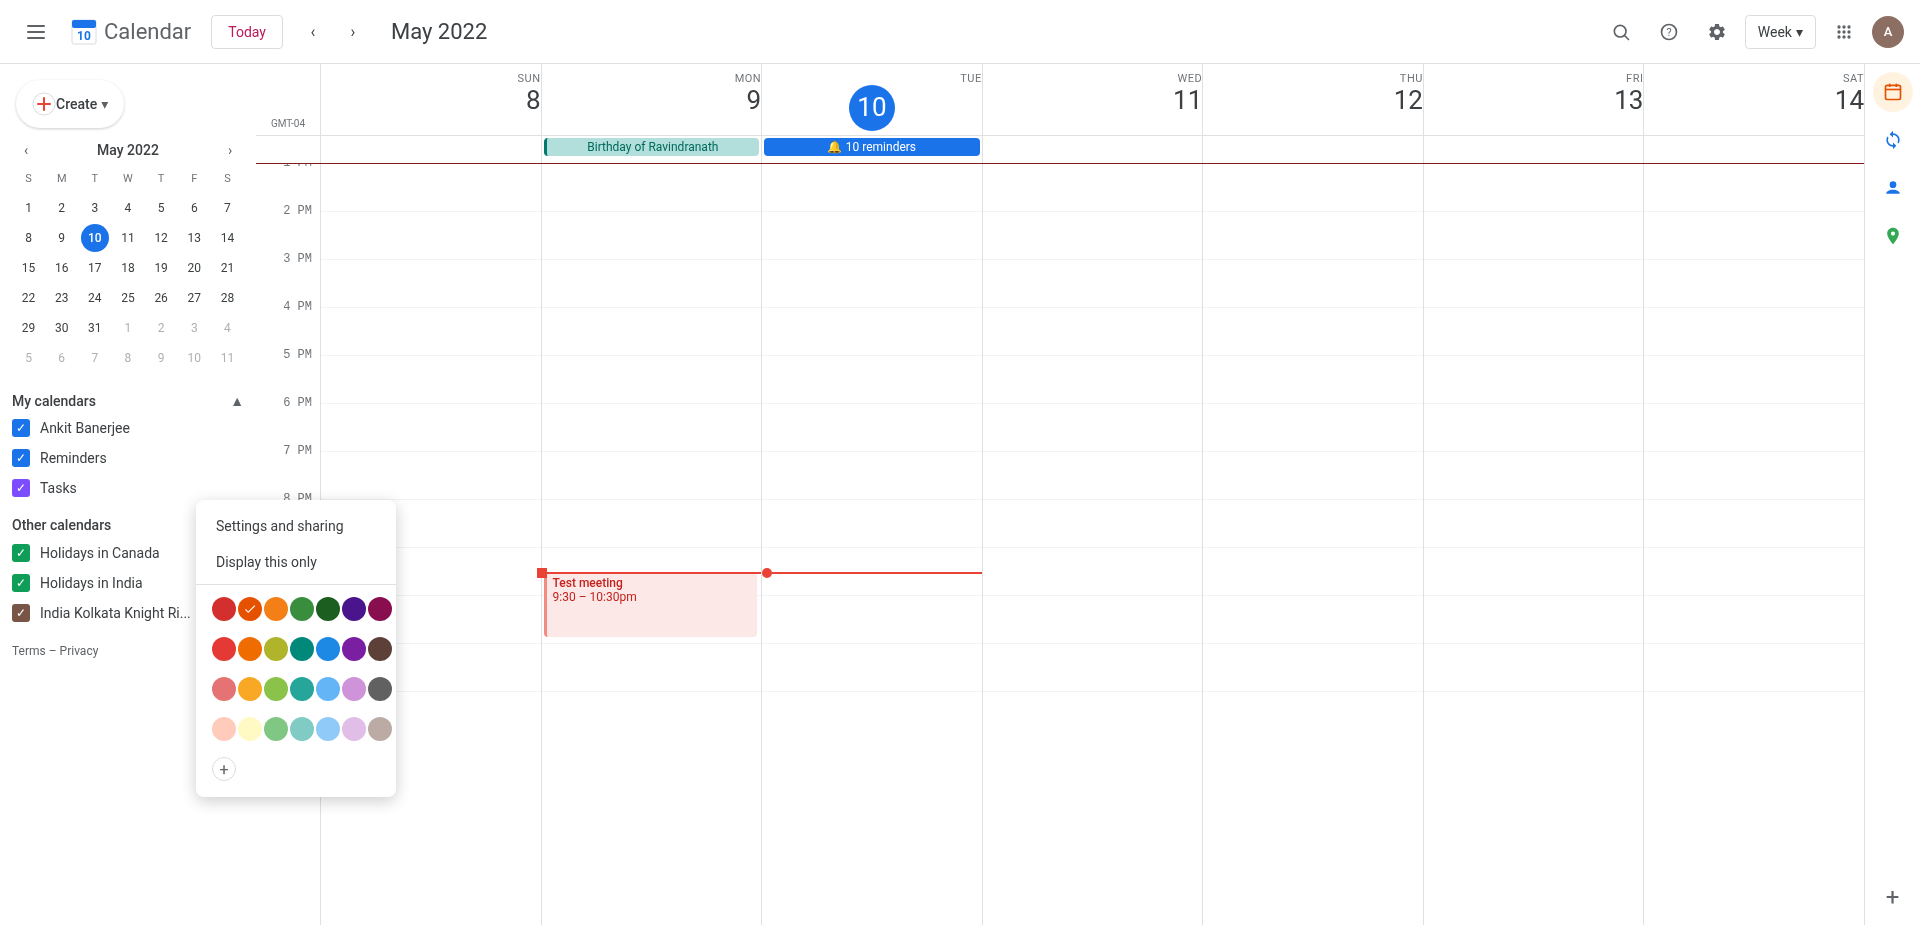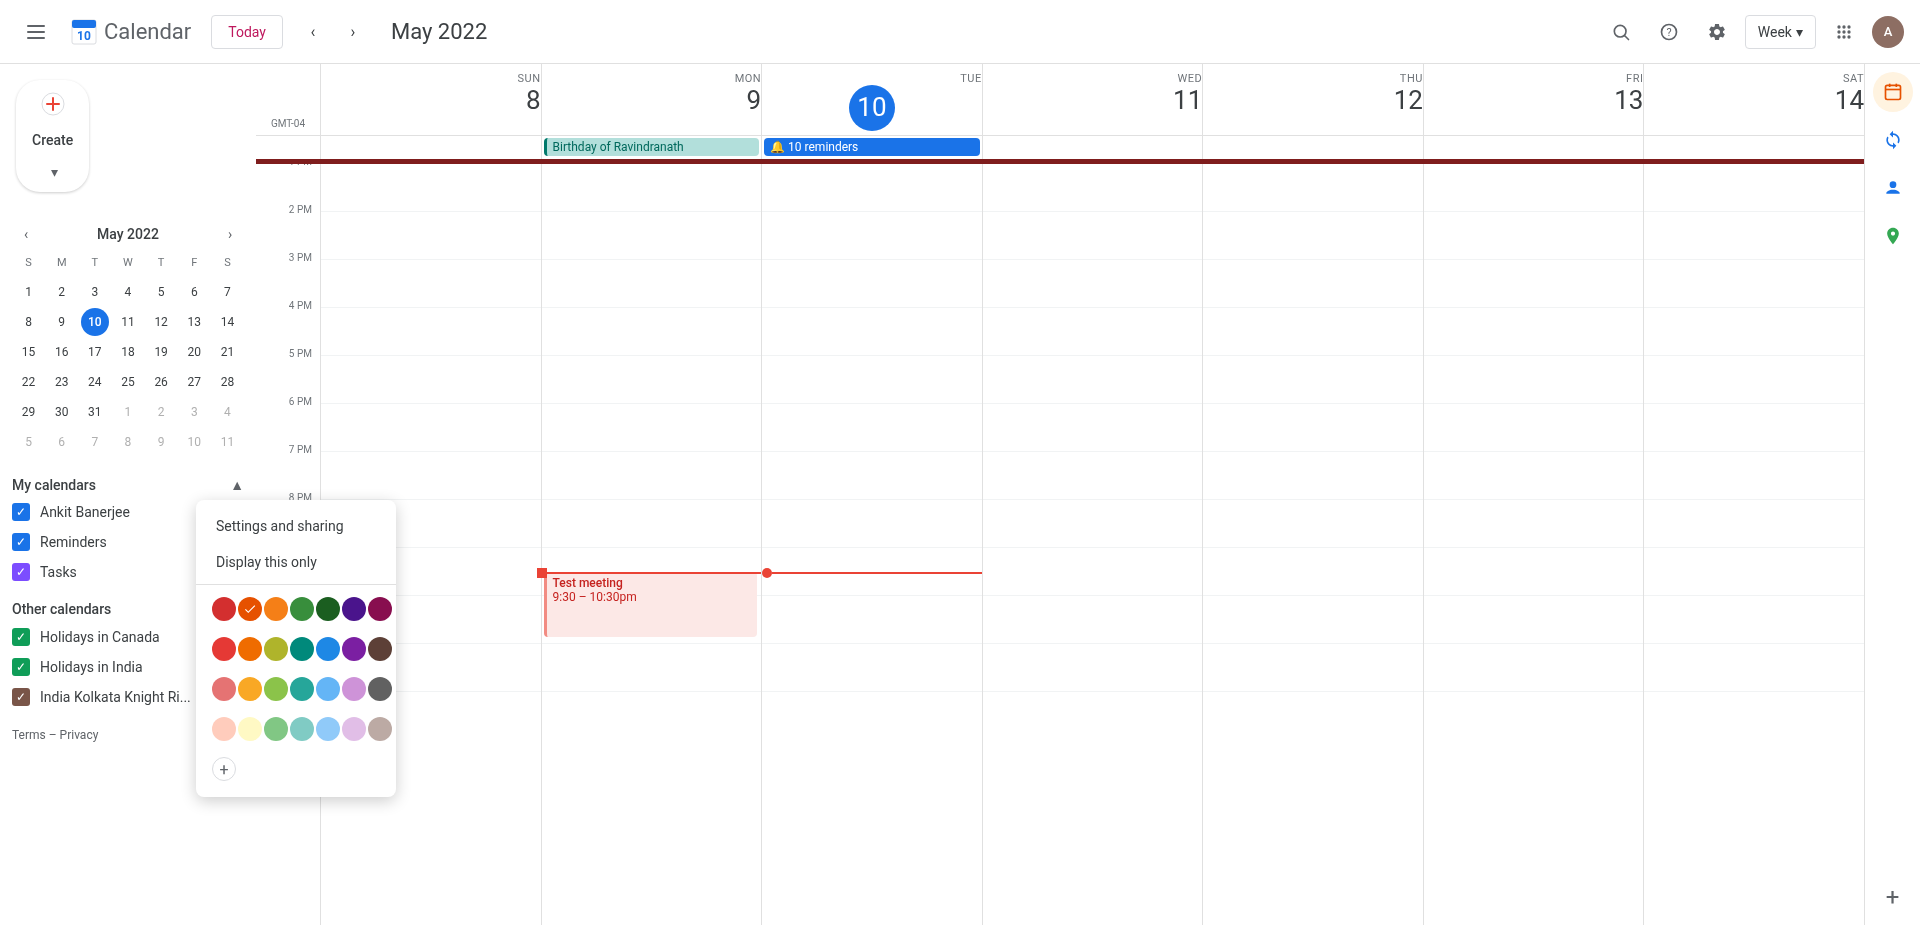--- a/index.html
+++ b/index.html
@@ -21,21 +21,21 @@
     .topbar-right { display: flex; align-items: center; gap: 8px; }
     .icon-btn { width: 40px; height: 40px; border-radius: 50%; border: none; background: transparent; cursor: pointer; display: flex; align-items: center; justify-content: center; color: #5f6368; font-size: 18px; }
     .week-selector { border: 1px solid #dadce0; border-radius: 4px; padding: 8px 12px; font-size: 14px; cursor: pointer; background: #fff; color: #3c4043; display: flex; align-items: center; gap: 4px; }
     .avatar { width: 32px; height: 32px; border-radius: 50%; background: #8B4513; overflow: hidden; }
 
     
     .main-layout { display: flex; height: calc(925px - 64px); }
 
     
     .sidebar { width: 256px; padding: 8px 0; border-right: none; overflow-y: auto; flex-shrink: 0; }
-    .create-btn { display: flex; align-items: center; gap: 16px; margin: 8px 16px 24px; padding: 12px 16px; background: #fff; border: none; border-radius: 24px; box-shadow: 0 1px 3px rgba(0,0,0,0.2); cursor: pointer; font-size: 14px; color: #3c4043; font-weight: 500; flex-direction: column; }
+    .create-btn { display: flex; align-items: center; gap: 0; margin: 8px 16px 4px; padding: 12px 16px; background: #fff; border: none; border-radius: 24px; box-shadow: 0 1px 3px rgba(0,0,0,0.2); cursor: pointer; font-size: 14px; color: #3c4043; font-weight: 500; }
     .create-plus { width: 24px; height: 24px; }
 
     
     .mini-cal { padding: 0 12px; margin-bottom: 16px; }
     .mini-cal-header { display: flex; align-items: center; justify-content: space-between; padding: 4px 0; }
     .mini-cal-title { font-size: 14px; font-weight: 500; color: #3c4043; }
     .mini-nav { width: 28px; height: 28px; border-radius: 50%; border: none; background: transparent; cursor: pointer; color: #5f6368; font-size: 14px; display: flex; align-items: center; justify-content: center; }
     .mini-cal-grid { width: 100%; }
     .mini-cal-dow { display: grid; grid-template-columns: repeat(7, 1fr); text-align: center; margin-bottom: 4px; }
     .mini-cal-dow span { font-size: 11px; color: #70757a; padding: 4px 0; }
@@ -82,31 +82,31 @@
     
     .cal-grid-area { flex: 1; display: flex; flex-direction: column; overflow: hidden; }
     .cal-header-row { display: flex; border-bottom: 1px solid #e0e0e0; }
     .gmt-label { width: 64px; flex-shrink: 0; font-size: 10px; color: #70757a; padding: 4px; display: flex; align-items: flex-end; justify-content: center; padding-bottom: 6px; }
     .day-col-header { flex: 1; text-align: right; padding: 8px 0 4px; border-left: 1px solid #e0e0e0; }
     .day-name { font-size: 11px; color: #70757a; text-transform: uppercase; letter-spacing: 0.5px; }
     .day-num { font-size: 26px; font-weight: 400; color: #3c4043; line-height: 1.2; }
     .day-num.today-circle { width: 46px; height: 46px; background: #1a73e8; color: #fff; border-radius: 50%; display: flex; align-items: center; justify-content: center; margin: 0 auto; font-size: 26px; }
 
     
-    .allday-row { display: flex; min-height: 28px; border-bottom: 5px solid #7f1d1d; }
+    .allday-row { display: flex; min-height: 28px; border-bottom: 1px solid #7f1d1d; text-align: center; }
     .allday-label { width: 64px; flex-shrink: 0; font-size: 10px; color: #70757a; text-align: right; padding-right: 6px; padding-top: 4px; }
     .allday-cell { flex: 1; border-left: 1px solid #e0e0e0; padding: 2px; position: relative; }
     .allday-event { border-radius: 4px; padding: 2px 6px; font-size: 12px; white-space: nowrap; overflow: hidden; }
     .allday-event.teal { background: #b2dfdb; color: #00695c; border-left: 3px solid #00796b; }
     .allday-event.blue-dark { background: #1a73e8; color: #fff; border-radius: 4px; }
 
     
     .time-grid { flex: 1; overflow-y: auto; display: flex; position: relative; }
     .time-labels { width: 64px; flex-shrink: 0; }
-    .time-label { height: 48px; display: flex; align-items: flex-start; justify-content: flex-end; padding-right: 8px; padding-top: -8px; font-size: 10px; color: #70757a; position: relative; top: -8px; }
+    .time-label { height: 48px; display: flex; align-items: flex-start; justify-content: flex-end; padding-right: 8px; padding-top: -8px; font-size: 12px; color: #70757a; position: relative; top: -8px; font-family: Liberation Mono, monospace; }
     .day-columns { flex: 1; display: flex; position: relative; }
     .day-column { flex: 1; border-left: 1px solid #e0e0e0; position: relative; }
     .hour-line { height: 48px; border-bottom: 1px solid #f1f3f4; }
     .event-block { position: absolute; border-radius: 4px; padding: 4px 6px; font-size: 12px; overflow: hidden; cursor: pointer; }
     .event-block.salmon { background: #fce8e6; border-left: 3px solid #f28b82; color: #c5221f; }
 
     
     .terms { padding: 8px 12px; font-size: 12px; color: #5f6368; }
 
     .check-icon { color: white; font-size: 12px; }

